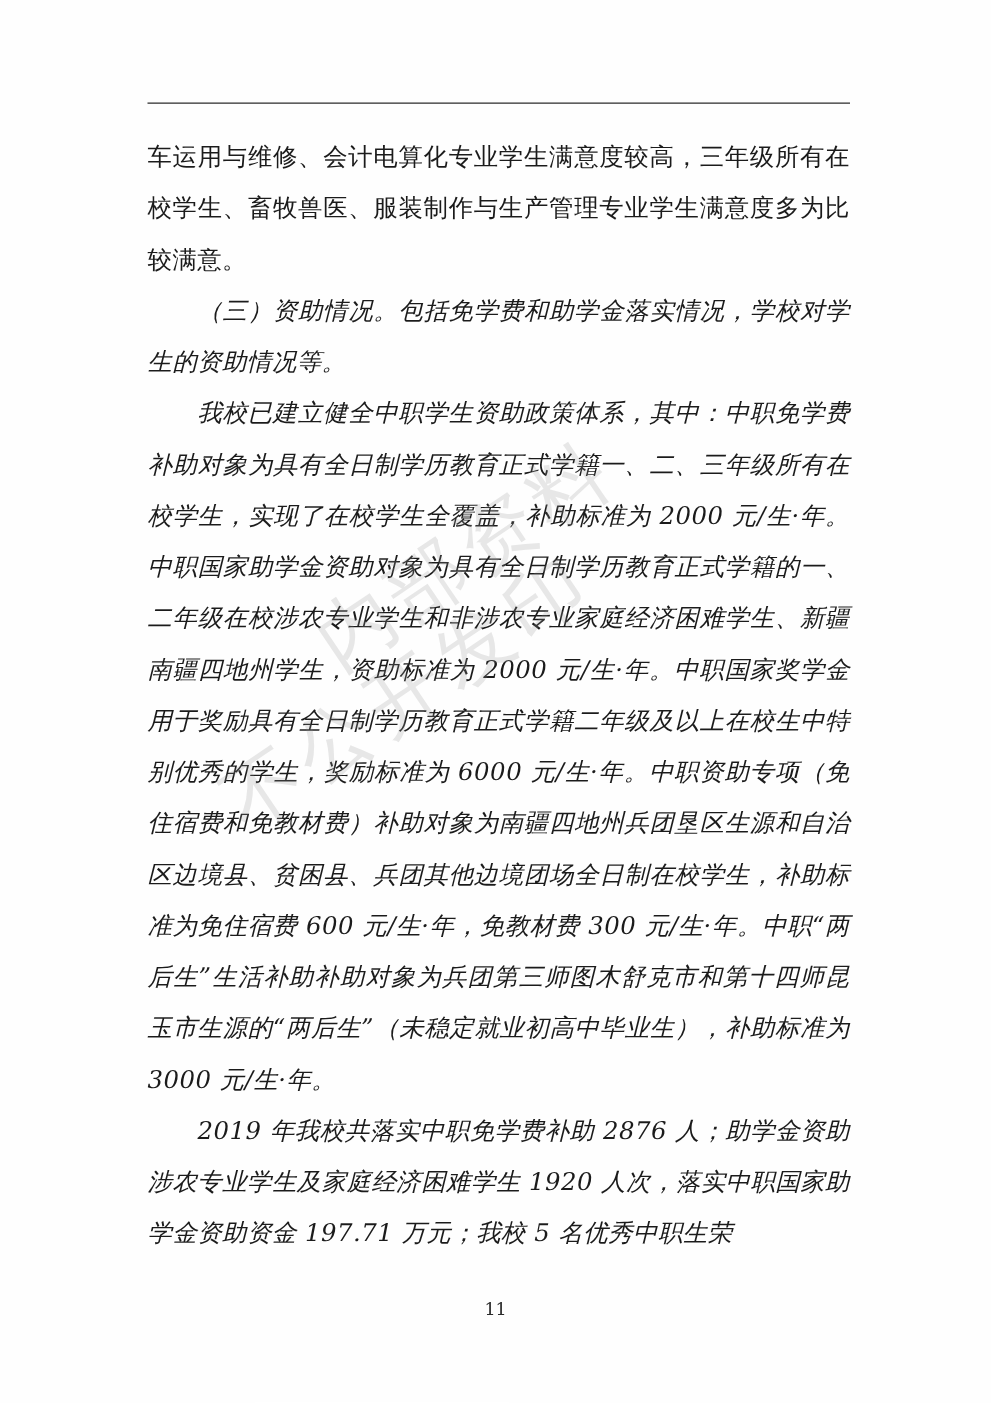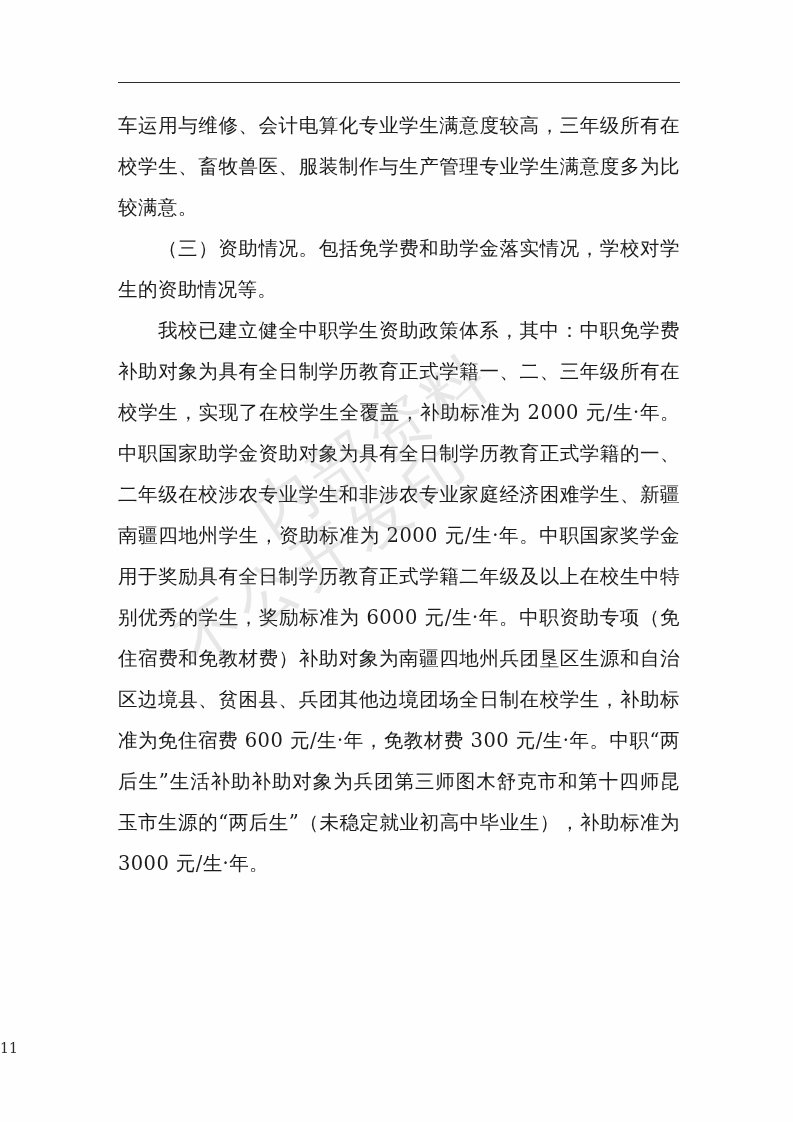--- a/index.html
+++ b/index.html
@@ -35,20 +35,21 @@
     font-size: 19.5px;
     line-height: 41px;
     color: #1b1b1b;
     text-align: justify;
     text-justify: inter-ideograph;
     letter-spacing: 0.4px;
     font-family: "DejaVu Serif", serif;
   }
   .body-text p.indent {
     text-indent: 40px;
+    font-style: italic;
   }
   .watermark {
     position: absolute;
     left: 196px;
     top: 392px;
     width: 400px;
     height: 310px;
     pointer-events: none;
     z-index: 5;
   }
@@ -61,20 +62,21 @@
     white-space: nowrap;
     letter-spacing: 6px;
   }
   .wm1 { left: 40px;  top: 10px; }
   .wm2 { left: -40px; top: 120px; }
   .page-number {
     position: absolute;
     left: 0;
     right: 0;
     top: 1040px;
+    text-align: center;
     font-size: 14px;
     color: #2b2b2b;
     font-family: "DejaVu Serif", serif;
   }
 </style>
 </head>
 <body>
 
 <div class="page">
 
@@ -83,17 +85,18 @@
     <span class="wm2">不公开发印</span>
   </div>
 
   <div class="page-inner">
     <div class="header-rule"></div>
 
     <div class="body-text">
       <p>车运用与维修、会计电算化专业学生满意度较高，三年级所有在校学生、畜牧兽医、服装制作与生产管理专业学生满意度多为比较满意。</p>
       <p class="indent">（三）资助情况。包括免学费和助学金落实情况，学校对学生的资助情况等。</p>
       <p class="indent">我校已建立健全中职学生资助政策体系，其中：中职免学费补助对象为具有全日制学历教育正式学籍一、二、三年级所有在校学生，实现了在校学生全覆盖，补助标准为 2000 元/生·年。中职国家助学金资助对象为具有全日制学历教育正式学籍的一、二年级在校涉农专业学生和非涉农专业家庭经济困难学生、新疆南疆四地州学生，资助标准为 2000 元/生·年。中职国家奖学金用于奖励具有全日制学历教育正式学籍二年级及以上在校生中特别优秀的学生，奖励标准为 6000 元/生·年。中职资助专项（免住宿费和免教材费）补助对象为南疆四地州兵团垦区生源和自治区边境县、贫困县、兵团其他边境团场全日制在校学生，补助标准为免住宿费 600 元/生·年，免教材费 300 元/生·年。中职“两后生”生活补助补助对象为兵团第三师图木舒克市和第十四师昆玉市生源的“两后生”（未稳定就业初高中毕业生），补助标准为 3000 元/生·年。</p>
+      <p class="indent">2019 年我校共落实中职免学费补助 2876 人；助学金资助涉农专业学生及家庭经济困难学生 1920 人次，落实中职国家助学金资助资金 197.71 万元；我校 5 名优秀中职生荣</p>
     </div>
   </div>
 
   <div class="page-number">11</div>
 </div>
 
 </body></html>

